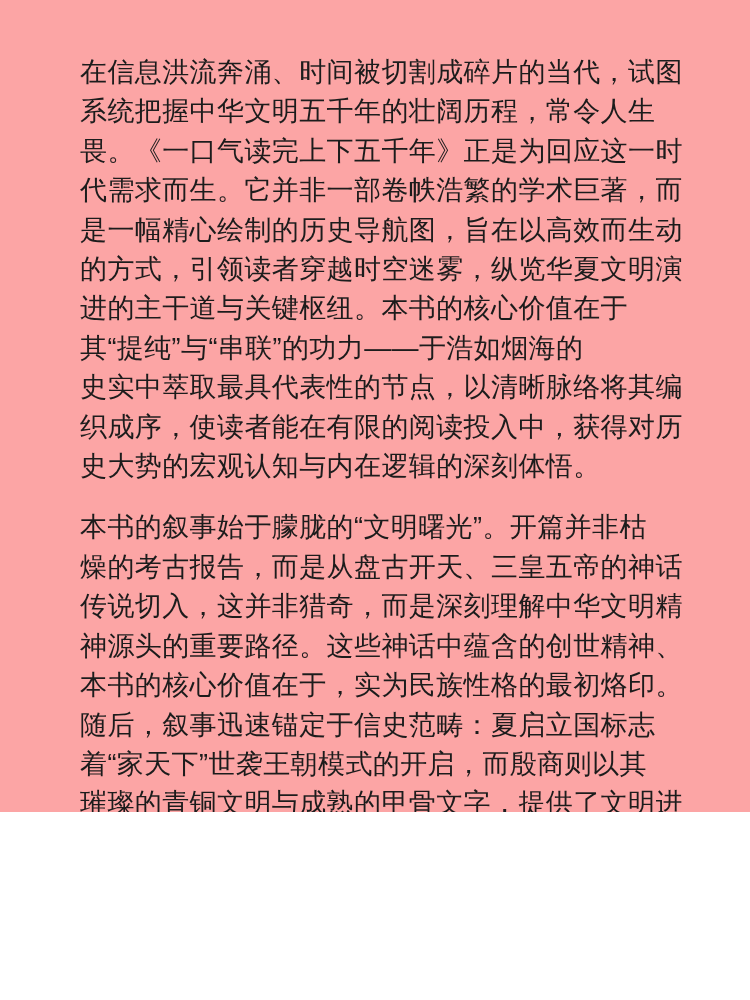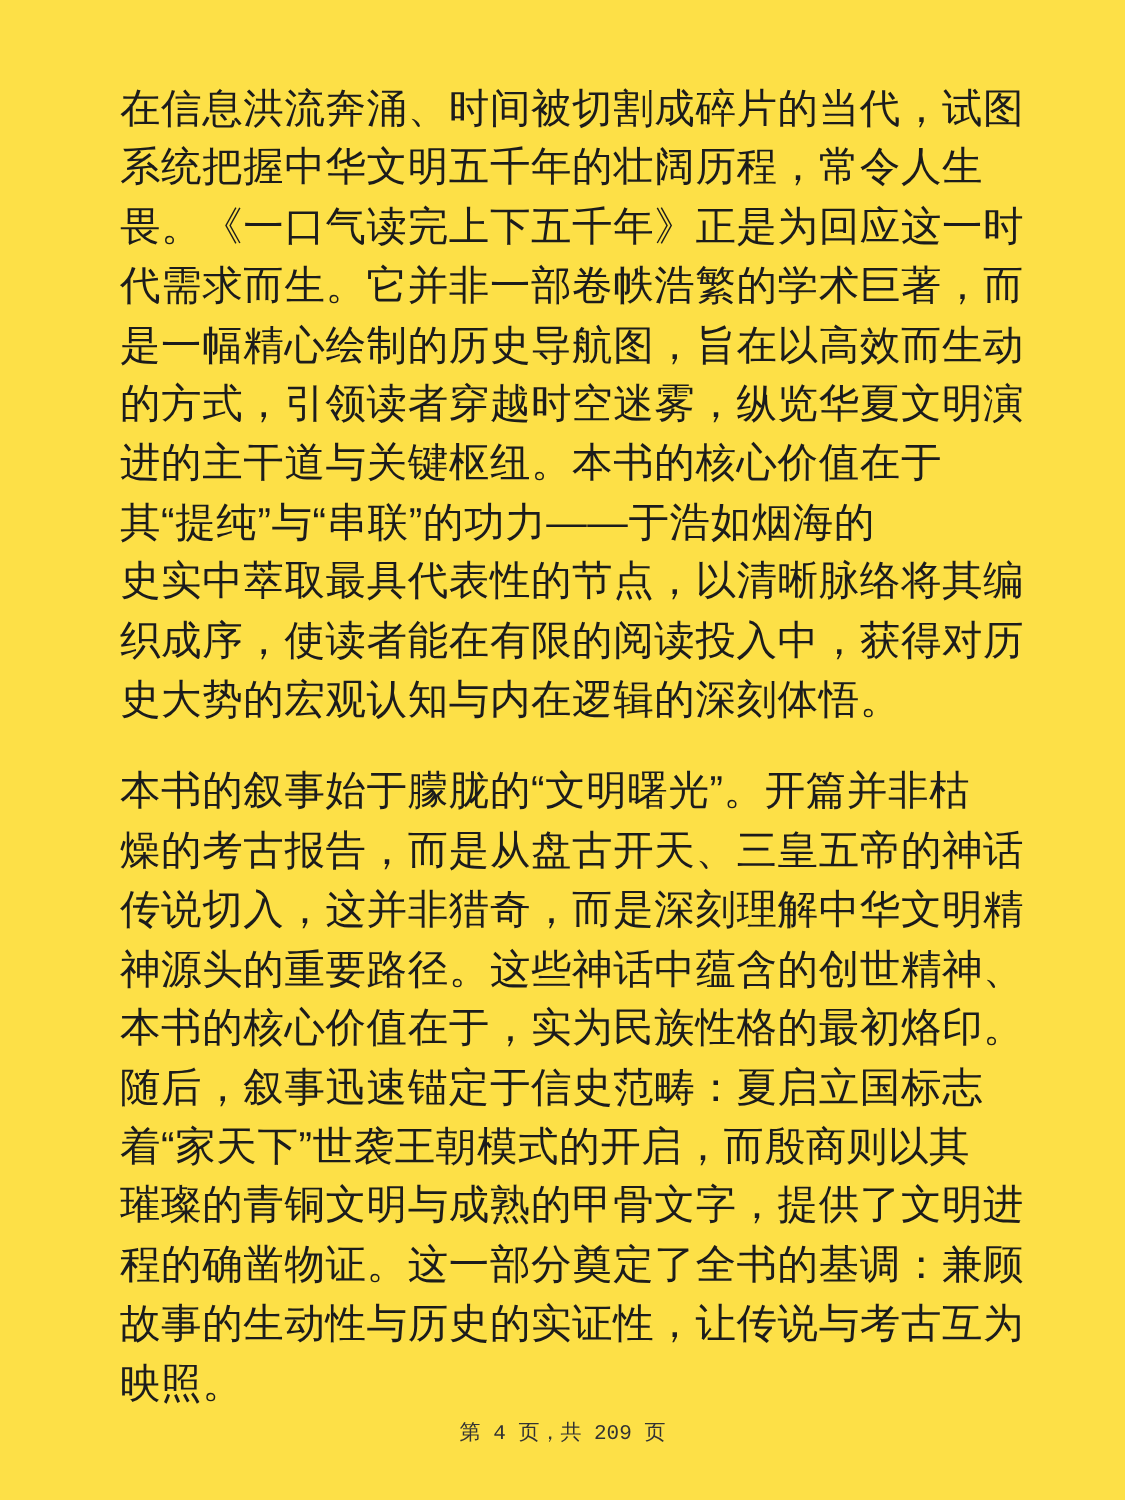--- a/index.html
+++ b/index.html
@@ -3,22 +3,22 @@
 <meta charset="utf-8">
 <style>
   html, body {
     margin: 0;
     padding: 0;
     background: #ffffff;
   }
   .page {
     position: relative;
     width: 750px;
-    height: 1000px;
-    background: #fde047;
+    height: 812px;
+    background: #fca5a5;
     overflow: hidden;
   }
   .content {
     position: absolute;
     left: 80px;
     top: 53px;
     width: 625px;
   }
   .para {
     margin: 0;

